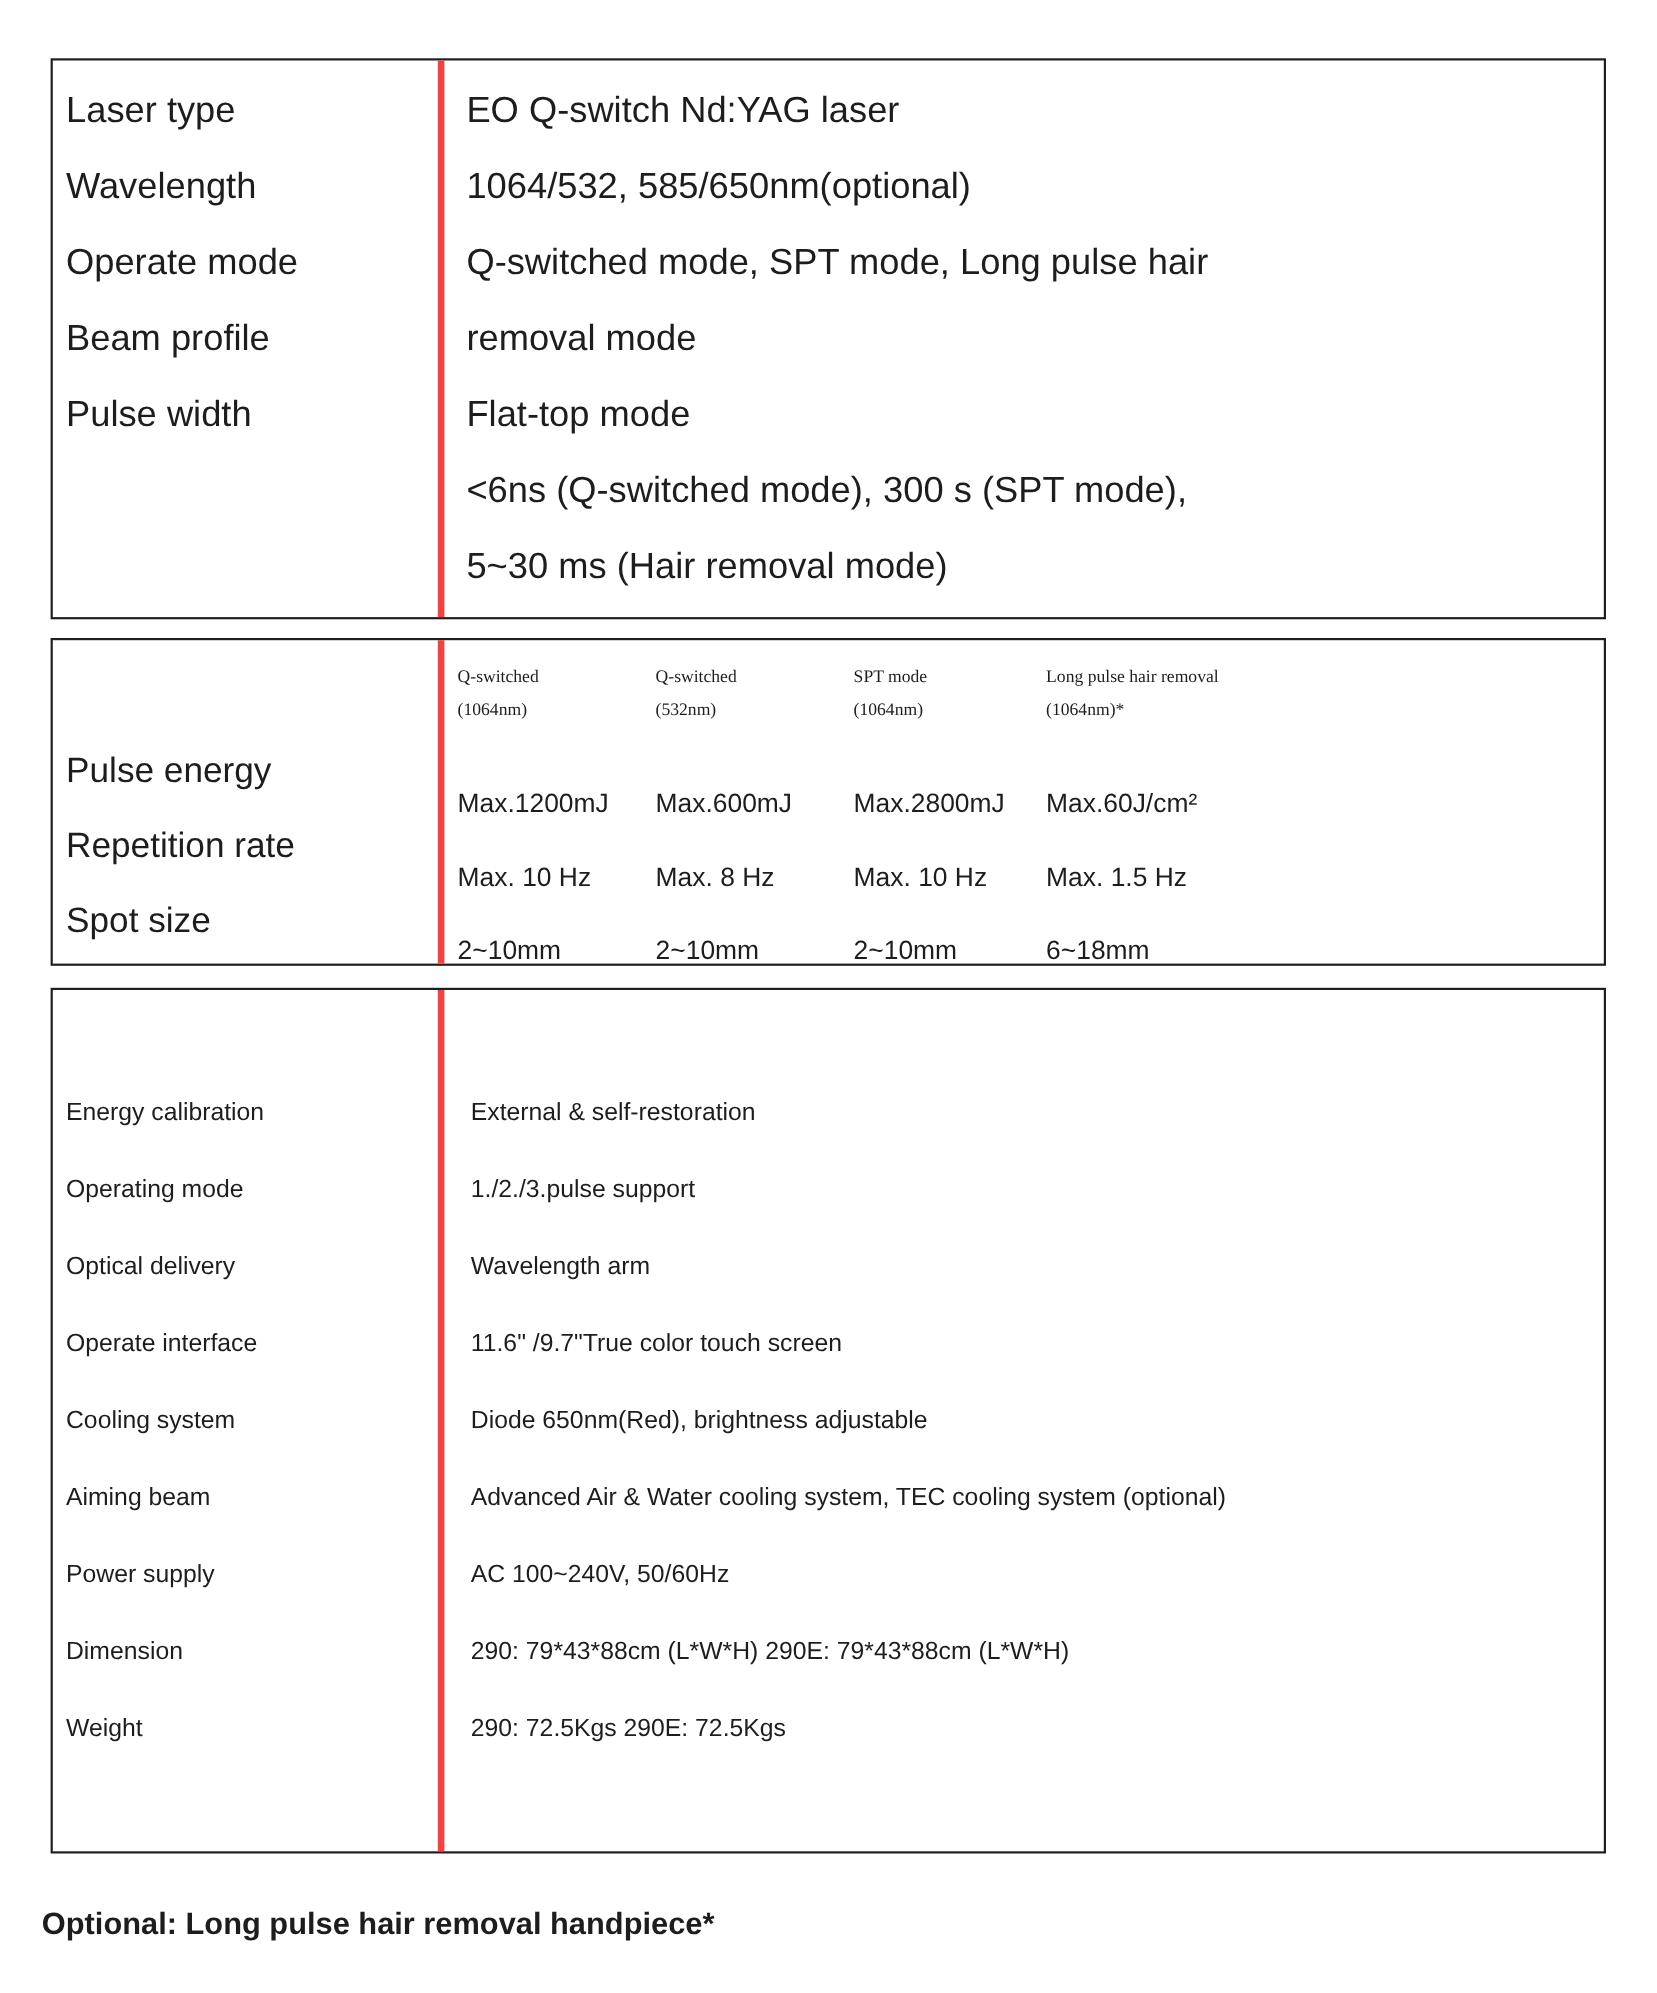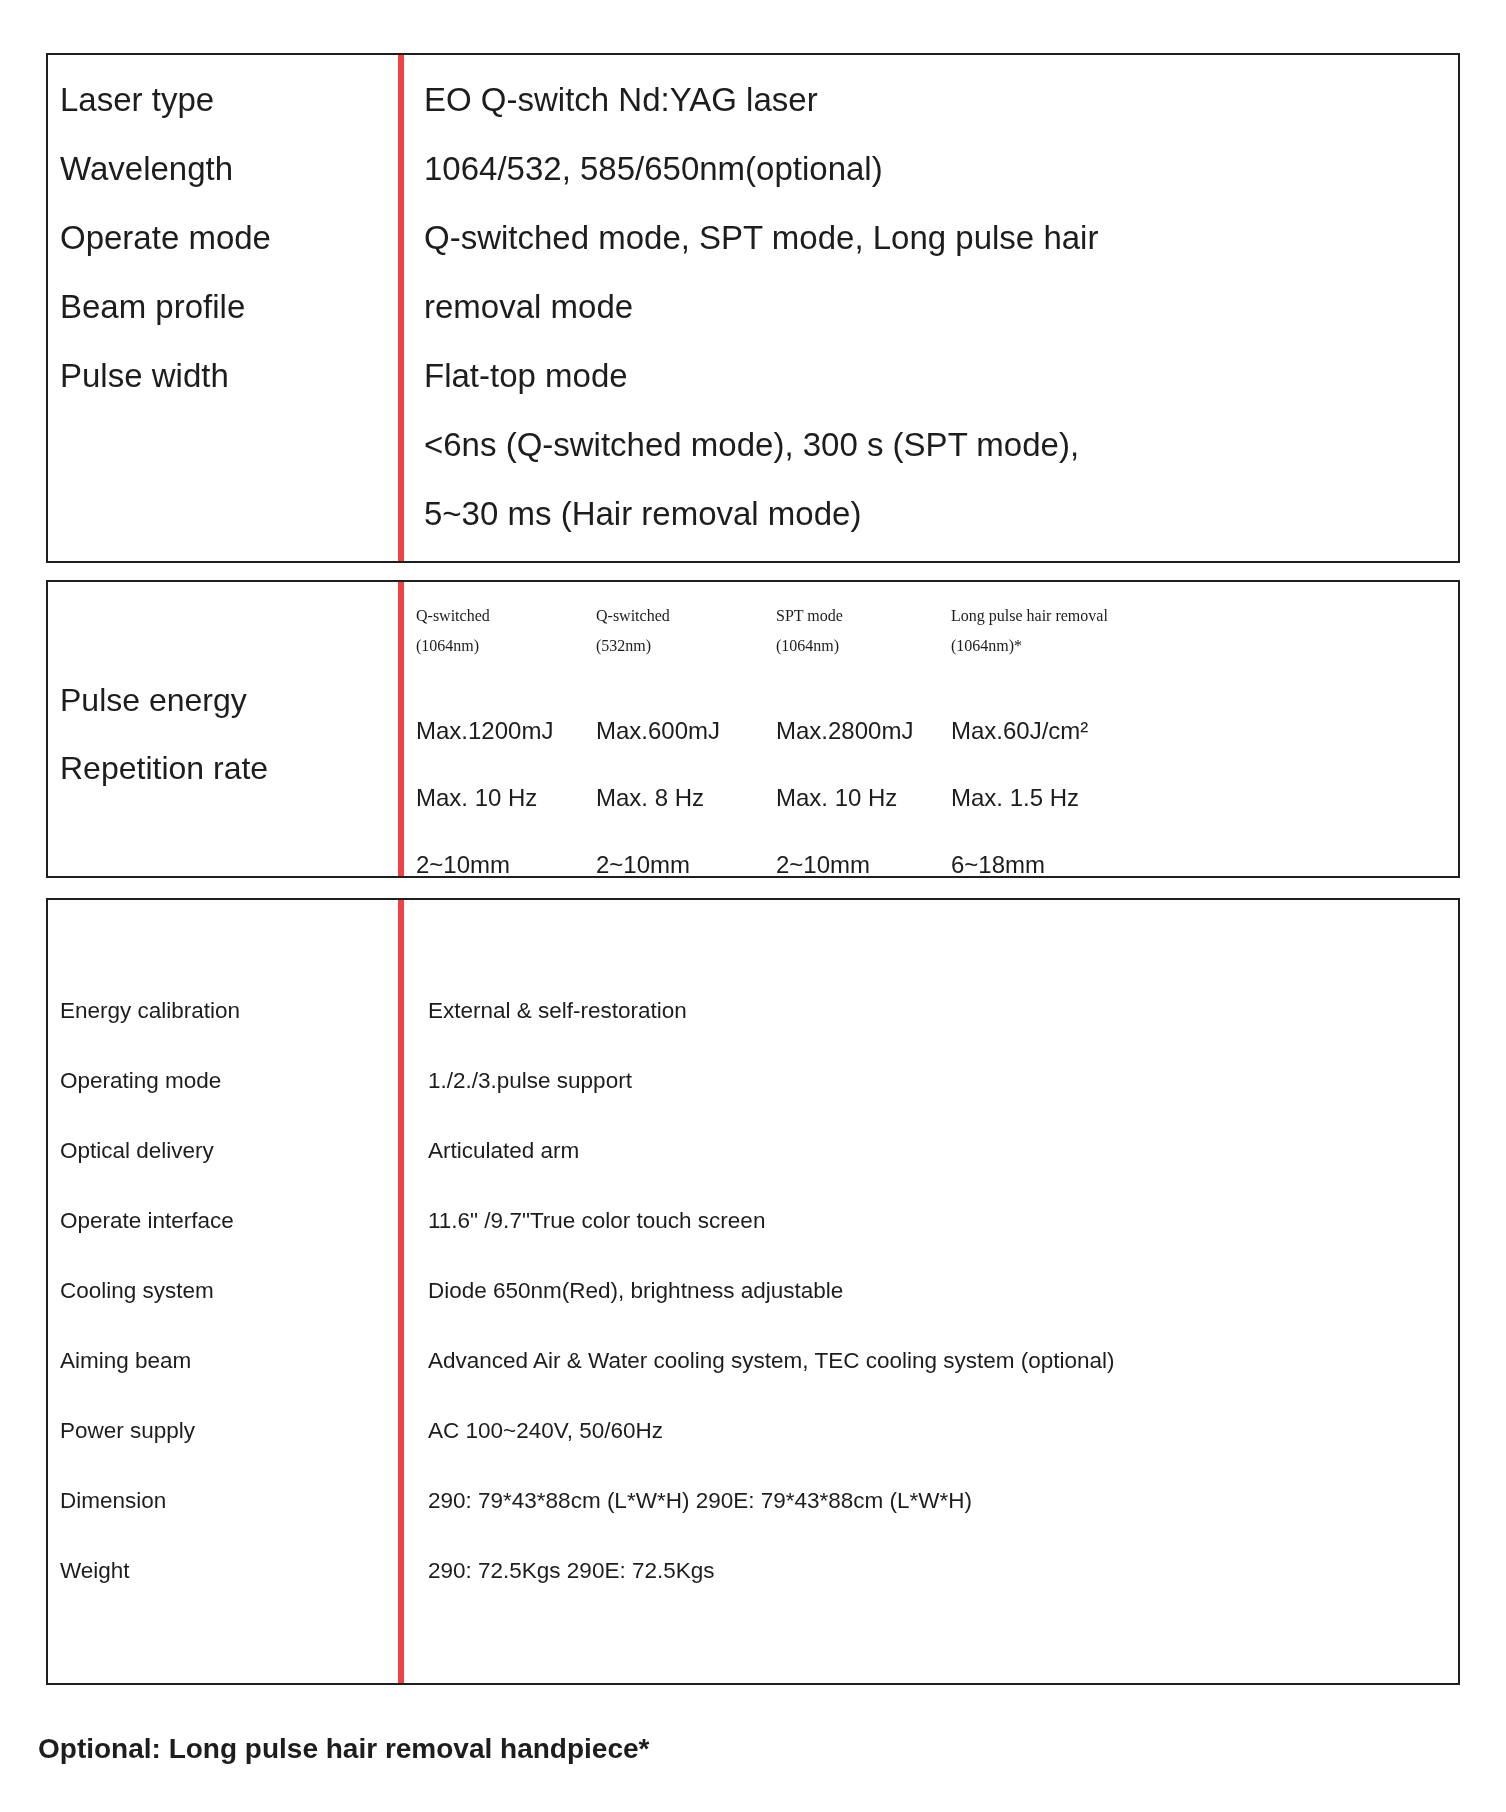--- a/index.html
+++ b/index.html
@@ -104,20 +104,21 @@
       <div class="t1-value">Flat-top mode</div>
       <div class="t1-value">&lt;6ns (Q-switched mode), 300 s (SPT mode),</div>
       <div class="t1-value">5~30 ms (Hair removal mode)</div>
     </div>
   </div>
 
   <div class="spec-box box2">
     <div class="cell-left">
       <div class="t2-label">Pulse energy</div>
       <div class="t2-label">Repetition rate</div>
+      <div class="t2-label">Spot size</div>
     </div>
     <div class="cell-right">
 
       <div class="t2-colname">Q-switched</div>
       <div class="t2-colname">Q-switched</div>
       <div class="t2-colname">SPT mode</div>
       <div class="t2-colname">Long pulse hair removal</div>
 
       <div class="t2-colsub">(1064nm)</div>
       <div class="t2-colsub">(532nm)</div>
@@ -149,21 +150,21 @@
       <div class="t3-label">Operate interface</div>
       <div class="t3-label">Cooling system</div>
       <div class="t3-label">Aiming beam</div>
       <div class="t3-label">Power supply</div>
       <div class="t3-label">Dimension</div>
       <div class="t3-label">Weight</div>
     </div>
     <div class="cell-right">
       <div class="t3-value">External &amp; self-restoration</div>
       <div class="t3-value">1./2./3.pulse support</div>
-      <div class="t3-value">Articulated arm</div>
+      <div class="t3-value">Wavelength arm</div>
       <div class="t3-value">11.6" /9.7"True color touch screen</div>
       <div class="t3-value">Diode 650nm(Red), brightness adjustable</div>
       <div class="t3-value">Advanced Air &amp; Water cooling system, TEC cooling system (optional)</div>
       <div class="t3-value">AC 100~240V, 50/60Hz</div>
       <div class="t3-value">290: 79*43*88cm (L*W*H) 290E: 79*43*88cm (L*W*H)</div>
       <div class="t3-value">290: 72.5Kgs 290E: 72.5Kgs</div>
     </div>
   </div>
 
   <div class="footnote">Optional: Long pulse hair removal handpiece*</div>

